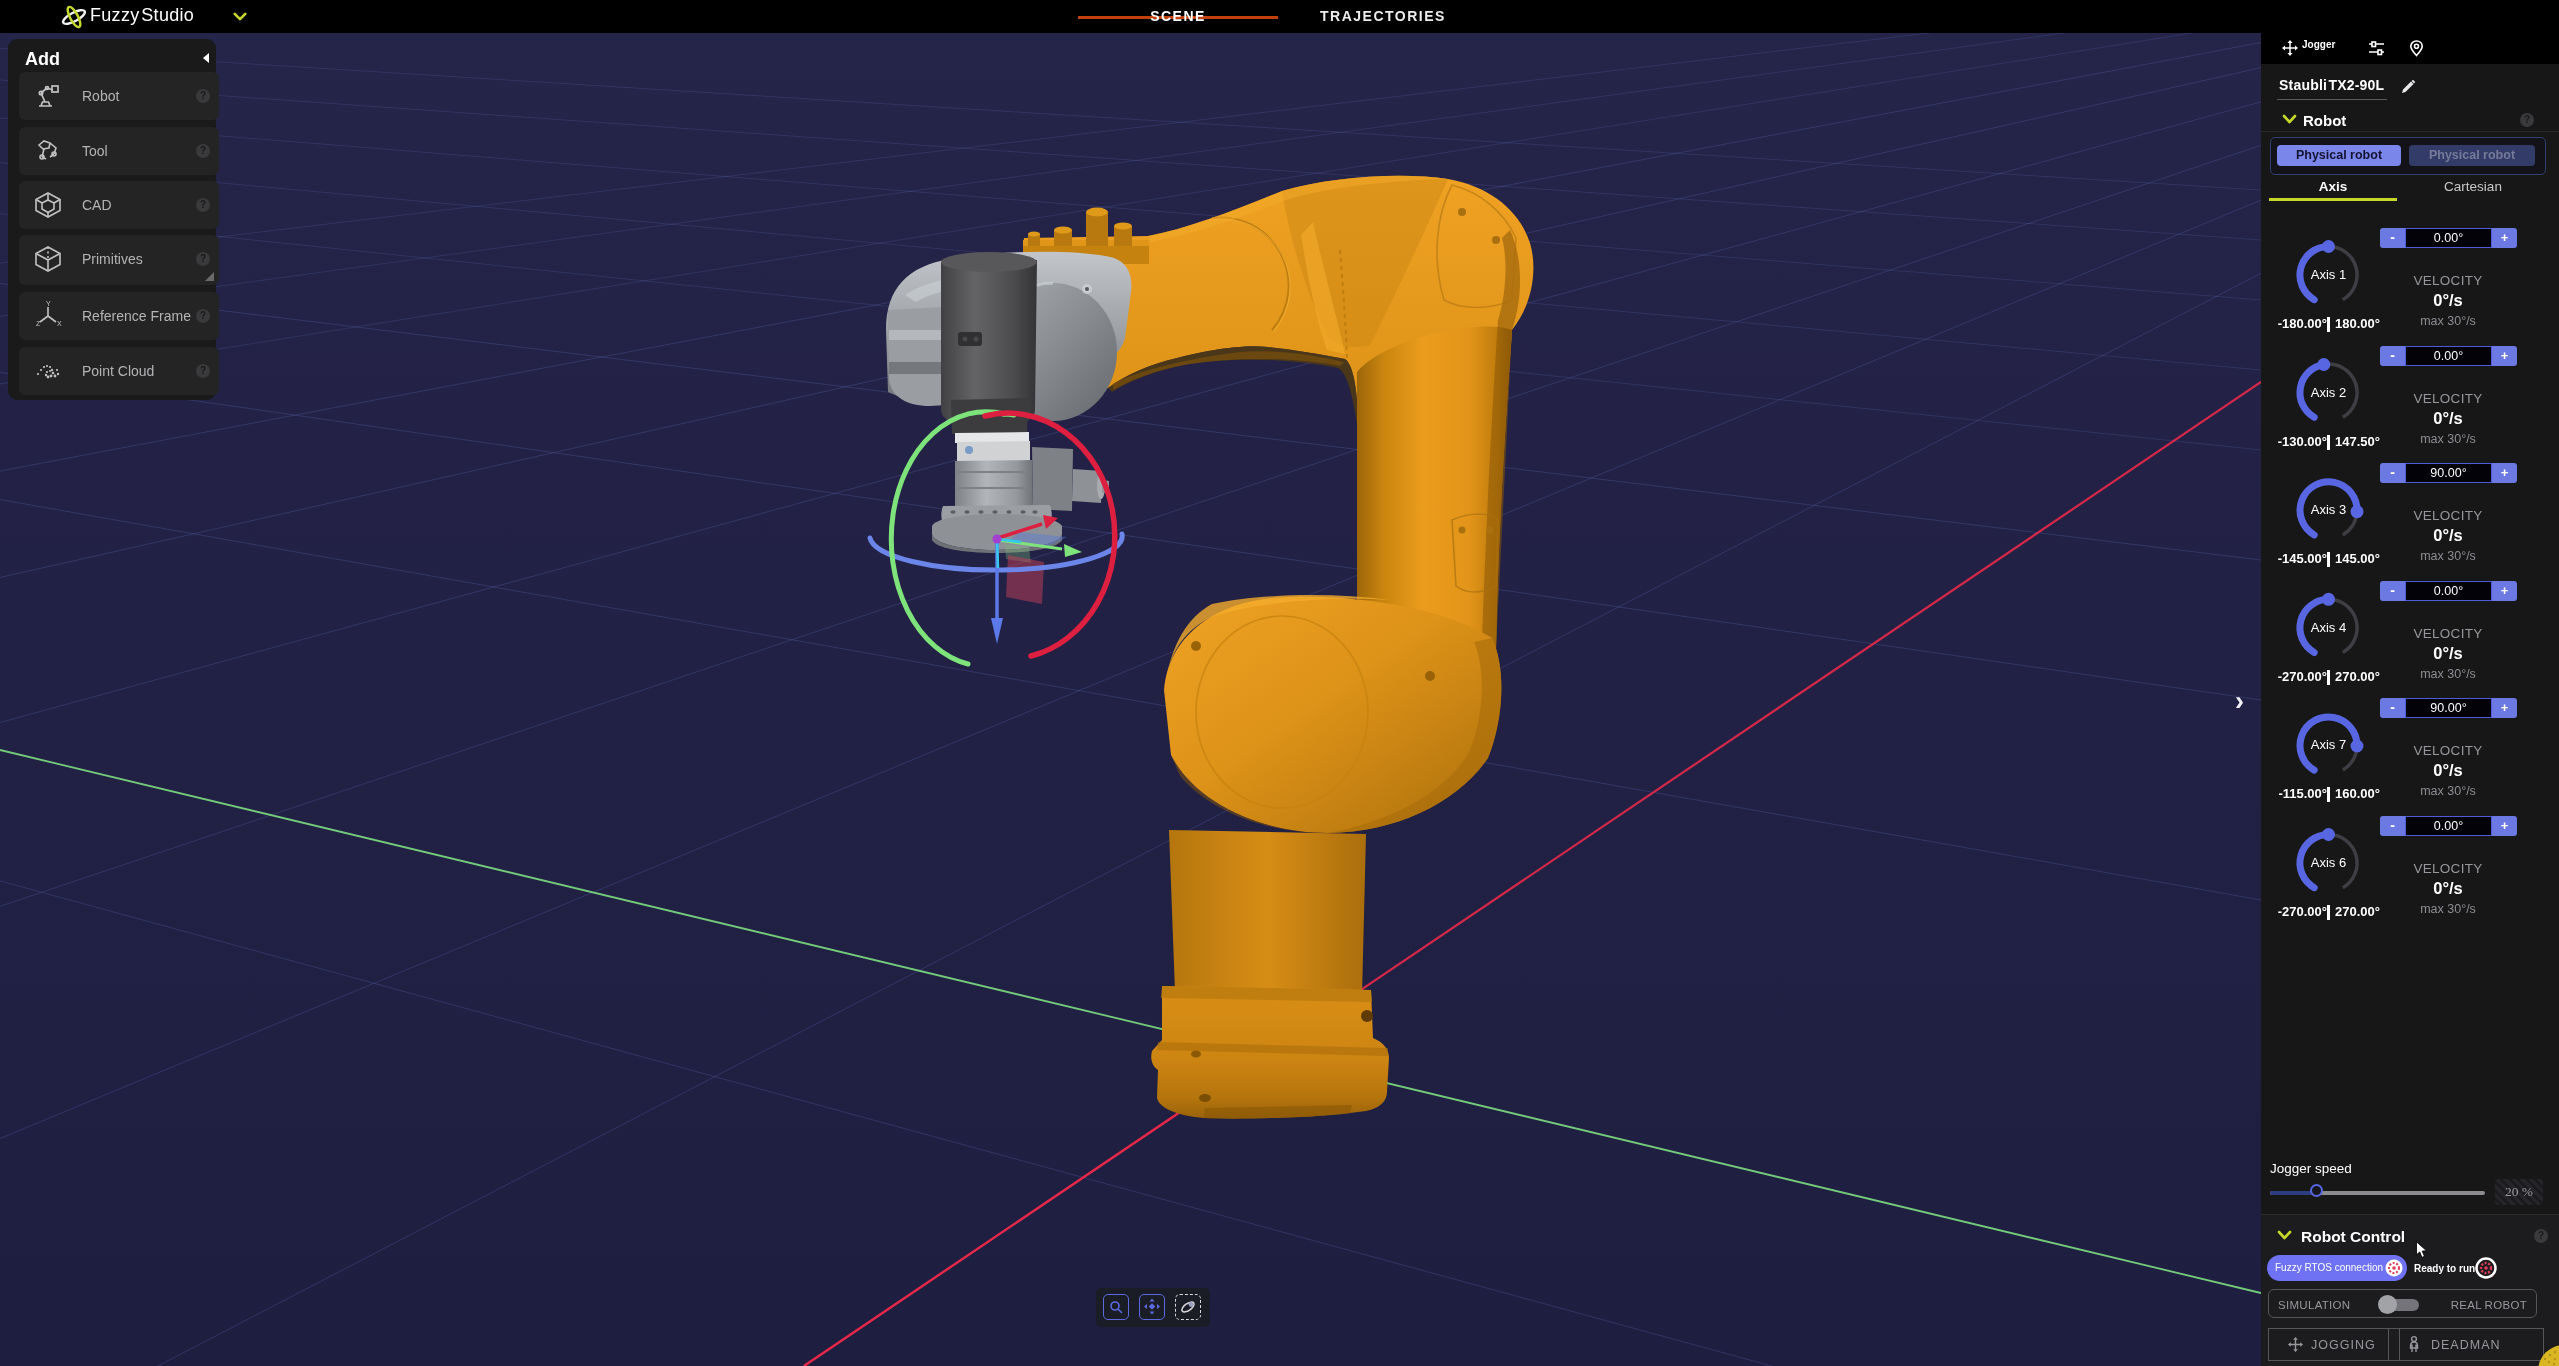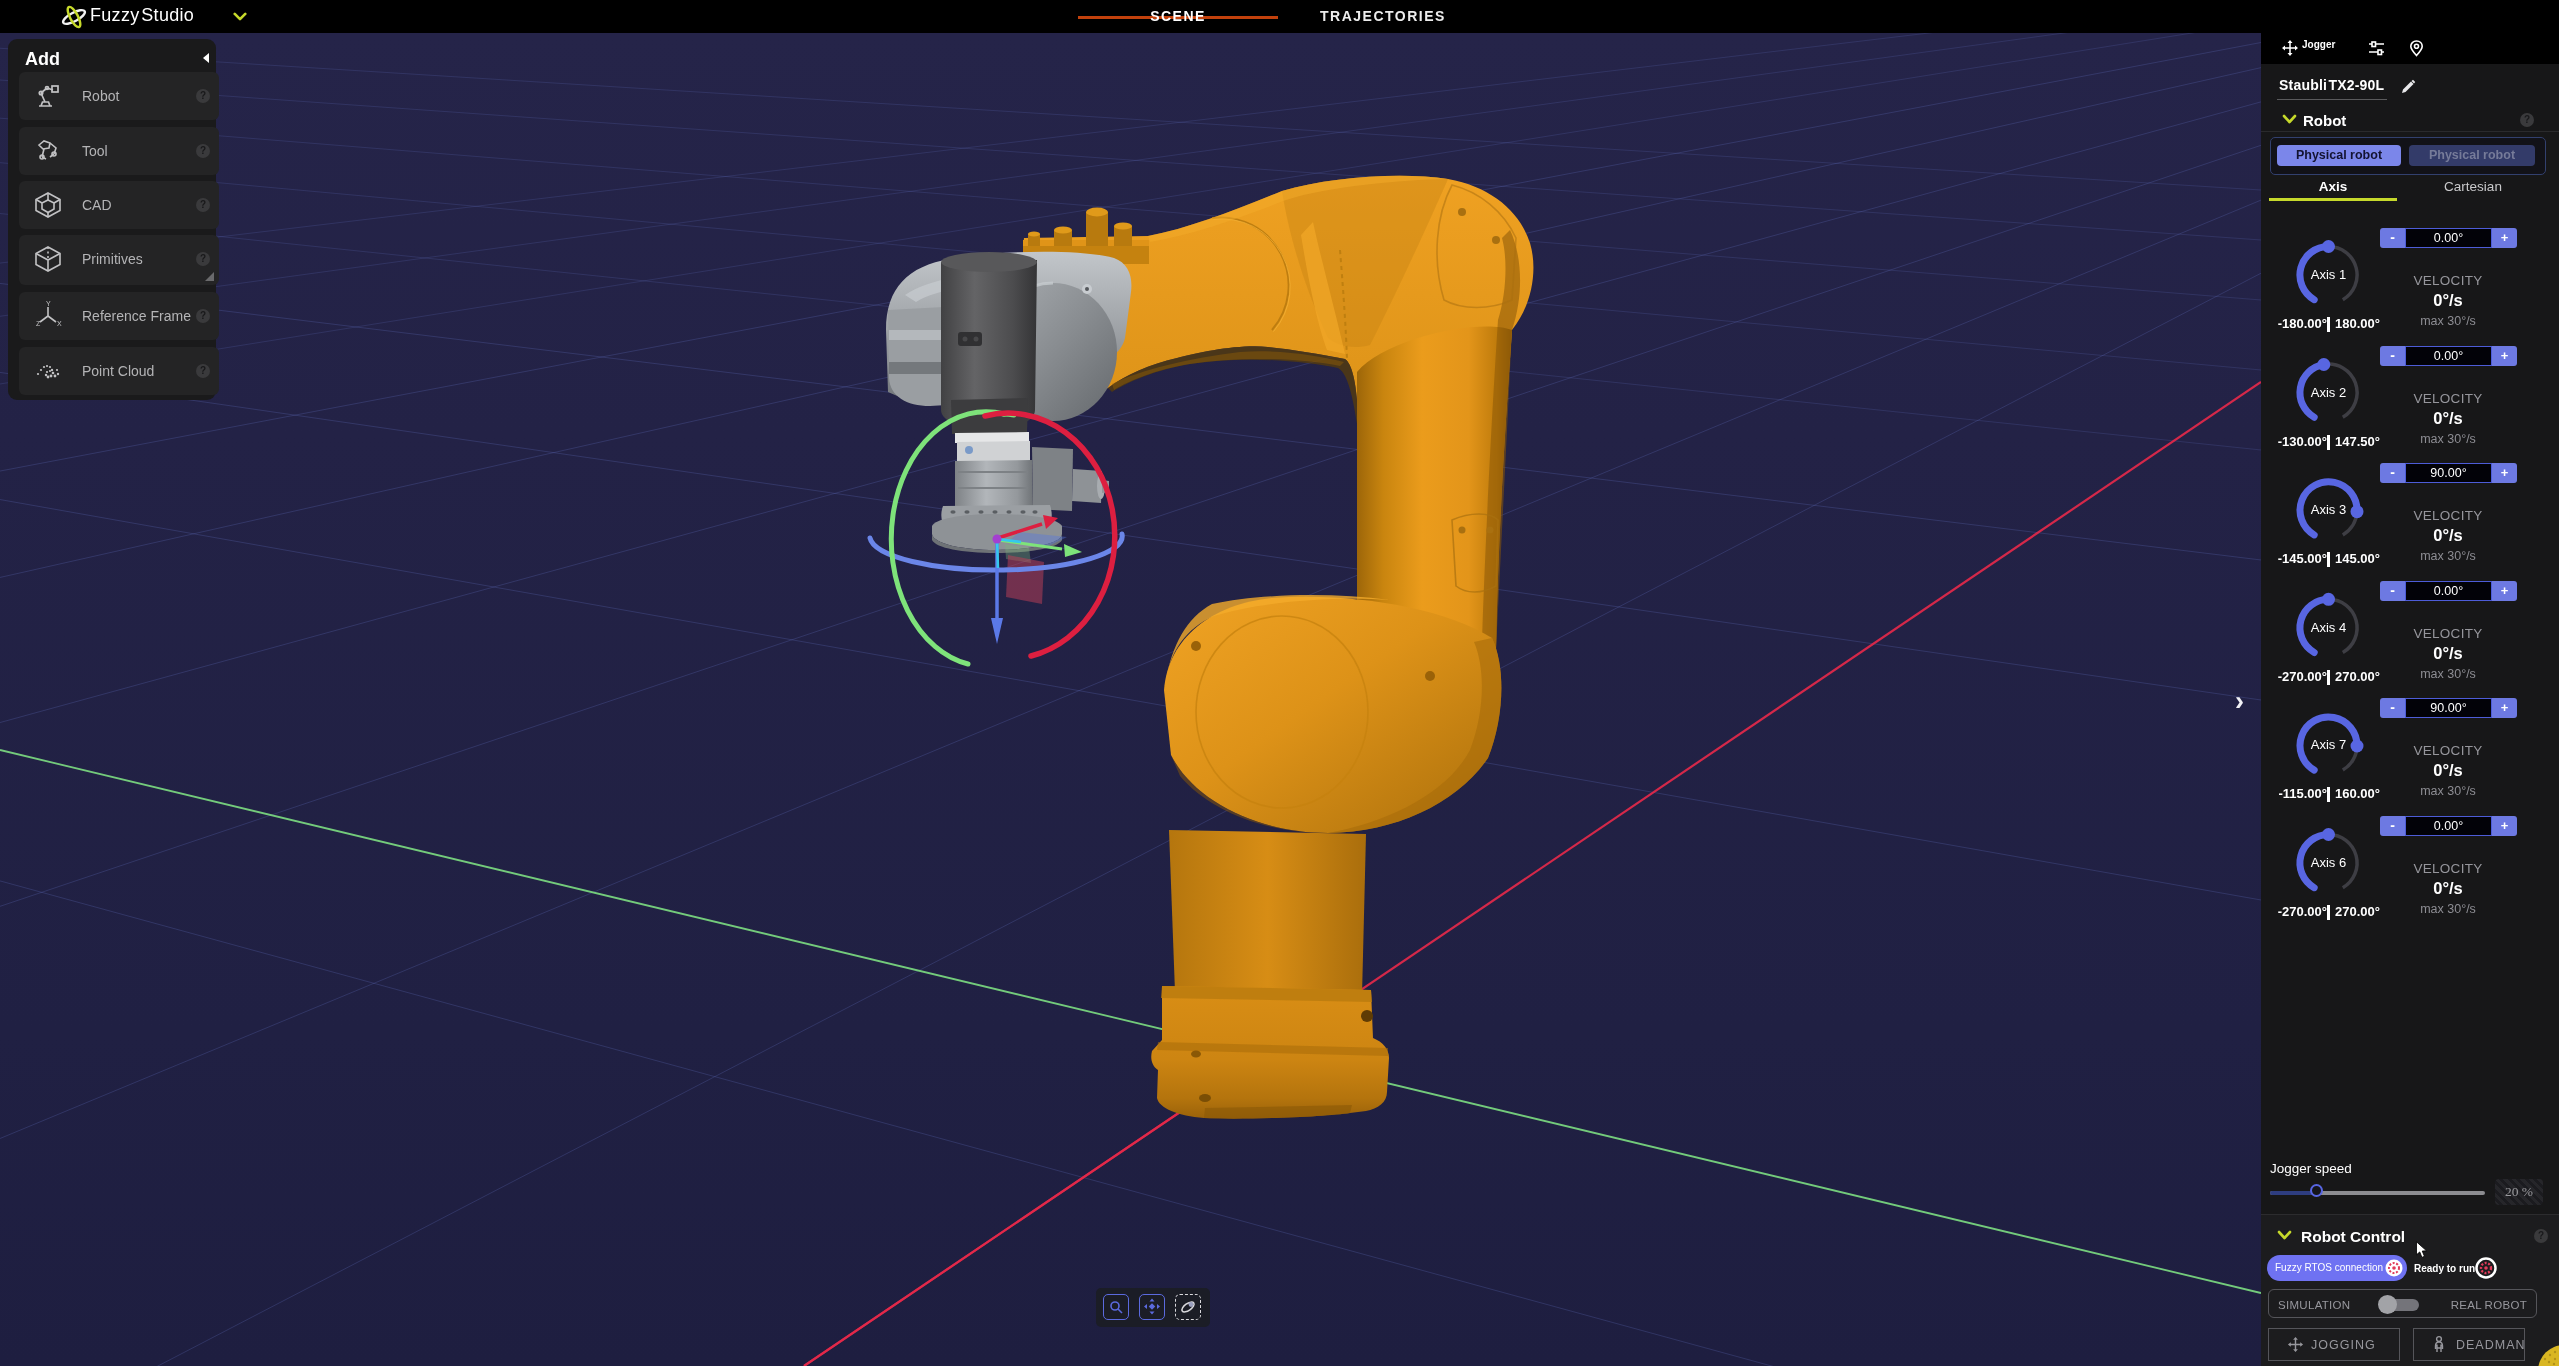--- a/index.html
+++ b/index.html
@@ -545,21 +545,21 @@
  <div id="sw-track"></div>
       <div id="sw-knob"></div>
 </div>
 <div class="bigbtn" style="left:7px;width:132px;">
  <svg class="abs" style="left:18px;top:7px" width="17" height="17" viewBox="0 0 18 18" fill="#97979d">
         <path d="M9 1 L11.5 4 H6.5 Z M9 17 L6.5 14 H11.5 Z M1 9 L4 6.5 V11.5 Z M17 9 L14 11.5 V6.5 Z"></path>
         <path d="M9 3 V15 M3 9 H15" stroke="#97979d" stroke-width="1.5" fill="none"></path>
       </svg>
  <div class="t">JOGGING</div>
 </div>
-<div class="bigbtn" style="left:152px;width:112px;">
+<div class="bigbtn" style="left:127px;width:156px;">
  <svg class="abs" style="left:16px;top:6px" width="18" height="19" viewBox="0 0 18 19" fill="none" stroke="#97979d" stroke-width="1.4">
         <circle cx="9" cy="4" r="2.4"></circle>
         <path d="M9 7 C6.5 7 5.5 8.5 5.5 11 L5.5 14 M9 7 C11.5 7 12.5 8.5 12.5 11 L12.5 14 M7 9.5 V17 M11 9.5 V17 M7 13 H11"></path>
       </svg>
  <div class="t">DEADMAN</div>
 </div>
 <svg id="fabsvg" class="abs" style="left:276px;top:1310px" width="22" height="23" viewBox="0 0 22 23">
  <circle cx="27" cy="28" r="26" fill="#d9b622"></circle>
  <g fill="#b3931a">
         <circle cx="8" cy="16" r="1.2"></circle>

